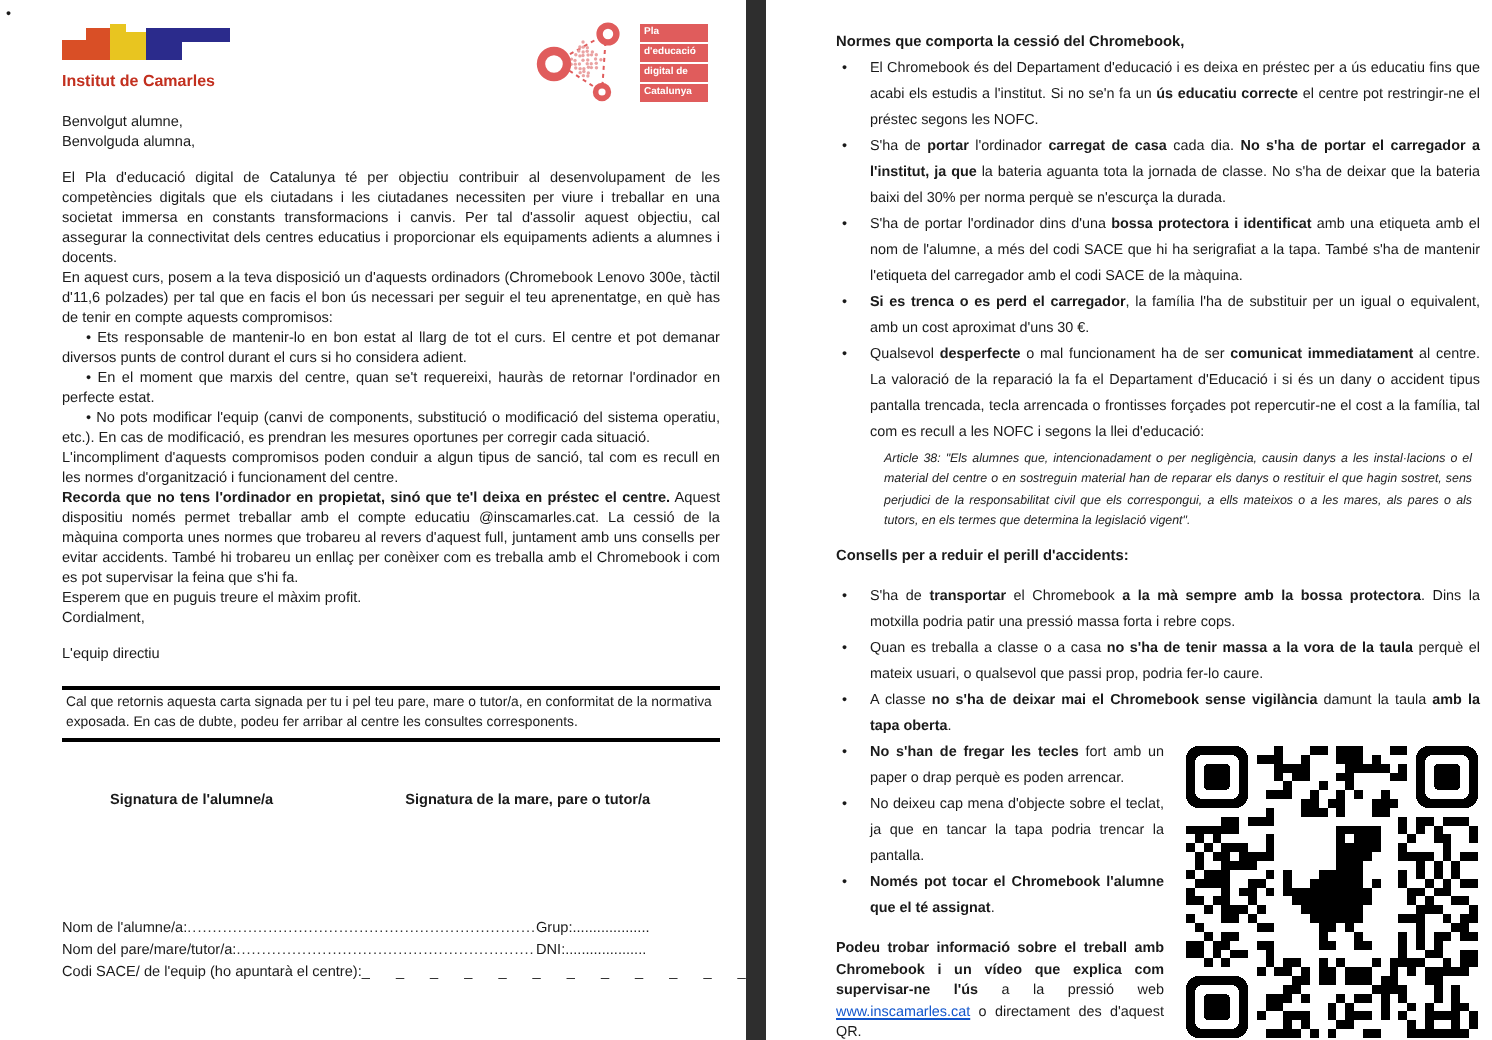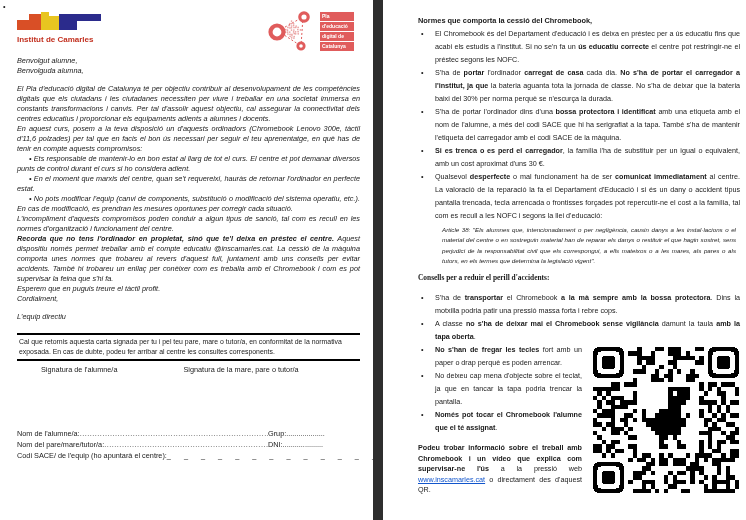--- a/index.html
+++ b/index.html
@@ -2,56 +2,56 @@
 <html><head>
 <meta charset="utf-8">
 <style>
   html,body{margin:0;padding:0;background:#ffffff;}
   .canvas{
     width:746px;height:520px;display:flex;overflow:hidden;
     font-family:"Liberation Sans",sans-serif;color:#1a1a1a;background:#fff;
     position:relative;
   }
   .page{background:#fff;box-sizing:border-box;}
-  .page-left{width:373px;padding:10px 13px 0 17px;}
+  .page-left{width:373px;padding:10px 13px 0 31px;}
   .page-sep{width:10px;background:#2e2e2e;flex:0 0 10px;}
   .page-right{width:407px;padding:14px 6px 0 35px;}
 
   
   .logo-row{display:flex;justify-content:space-between;align-items:flex-start;height:42px;margin-bottom:4px;}
   .logo-inst{width:96px;}
   .logo-inst .logo-title{display:block;font-size:8px;font-weight:bold;color:#c2301f;margin-top:-1px;letter-spacing:0;}
   .logo-pla{display:flex;align-items:flex-start;width:92px;}
   .pla-lines{display:flex;flex-direction:column;margin-left:2px;margin-top:2px;}
   .pla-lines span{background:#e05c5c;color:#fff;font-weight:bold;font-size:5px;line-height:7px;padding:1px 2px;margin-bottom:1px;white-space:nowrap;width:30px;}
 
-  .txt{font-size:7.3px;line-height:10px;text-align:justify;font-style:italic;}
+  .txt{font-size:7.3px;line-height:10px;text-align:justify;}
   .txt.nj{text-align:left;}
   .bullet-l{text-indent:12px;}
   .b{font-weight:bold;}
   .link{color:#1155cc;text-decoration:underline;cursor:pointer;}
 
   .salutation{margin-top:4px;}.mt8{margin-top:8px;}.mt10{}
   .notice-box{border-top:2px solid #000;border-bottom:2px solid #000;padding:2px 2px 3px 2px;margin-top:11px;font-size:6.9px;line-height:9.5px;text-align:left;}
-  .sig-row{display:flex;margin-top:4px;font-size:7.3px;}
+  .sig-row{display:flex;margin-top:24px;font-size:7.3px;font-weight:bold;}
   .sig-row .sig1{margin-left:24px;}
   .sig-row .sig2{margin-left:66px;}
   .form-block{margin-top:54px;font-size:7.3px;line-height:11px;}
   .form-row{display:flex;white-space:nowrap;}
   .form-row .dots{flex:1;overflow:hidden;letter-spacing:0.5px;color:#333;}
   .form-row .rcol{width:92px;flex:0 0 92px;overflow:hidden;}
   .sace-blanks{word-spacing:7px;letter-spacing:2px;}
 
   
   .rp-heading{font-size:7.4px;font-weight:bold;line-height:13px;}
   .rp-list{margin:0;padding:0;list-style:none;}
   .rp-list li{position:relative;padding-left:17px;font-size:7.2px;line-height:13px;text-align:justify;}
   .rp-list li::before{content:"\2022";position:absolute;left:3px;top:0;}
   .rp-quote{font-size:6.2px;line-height:10.3px;font-style:italic;margin:3px 4px 0 24px;text-align:justify;color:#222;}
-  .rp-heading2{font-size:7.4px;font-weight:bold;line-height:13px;margin-top:5px;margin-bottom:7px;font-family:Liberation Serif, serif;}
+  .rp-heading2{font-size:7.4px;font-weight:bold;line-height:13px;margin-top:5px;margin-bottom:7px;}
   .qr-box{float:right;width:148px;height:150px;margin:2px 0 2px 10px;display:flex;align-items:center;justify-content:center;}
   .rp-footer{font-size:7.2px;line-height:10.5px;text-align:justify;margin-top:9px;}
 </style>
 </head>
 <body>
 
 <div class="canvas">
 
   <div class="page page-left">
 
@@ -123,21 +123,21 @@
     <div class="txt nj">Benvolguda alumna,</div>
 
     <div class="txt mt8">El Pla d'educació digital de Catalunya té per objectiu contribuir al desenvolupament de les competències digitals que els ciutadans i les ciutadanes necessiten per viure i treballar en una societat immersa en constants transformacions i canvis. Per tal d'assolir aquest objectiu, cal assegurar la connectivitat dels centres educatius i proporcionar els equipaments adients a alumnes i docents.</div>
     <div class="txt">En aquest curs, posem a la teva disposició un d'aquests ordinadors (Chromebook Lenovo 300e, tàctil d'11,6 polzades)  per tal que en facis el bon ús necessari per seguir el teu aprenentatge, en què has de tenir en compte aquests compromisos:</div>
     <div class="txt bullet-l">• Ets responsable de mantenir-lo en bon estat al llarg de tot el curs. El centre et pot demanar diversos punts de control durant el curs si ho considera adient.</div>
     <div class="txt bullet-l">• En el moment que marxis del centre, quan se't requereixi, hauràs de retornar l'ordinador en perfecte estat.</div>
     <div class="txt bullet-l">• No pots modificar l'equip (canvi de components, substitució o modificació del sistema operatiu, etc.). En cas de modificació, es prendran les mesures oportunes per corregir cada situació.</div>
     <div class="txt">L'incompliment d'aquests compromisos poden conduir a algun tipus de sanció, tal com es recull en les normes d'organització i funcionament del centre.</div>
 
     <div class="txt mt10"><span class="b">Recorda que no tens l'ordinador en propietat, sinó que te'l deixa en préstec el centre.</span><span> Aquest dispositiu només permet treballar amb el compte educatiu @inscamarles.cat. La cessió de la màquina comporta unes normes que trobareu al revers d'aquest full, juntament amb uns consells per evitar accidents. També hi trobareu un enllaç per conèixer com es treballa amb el Chromebook i com es pot supervisar la feina que s'hi fa.</span></div>
-    <div class="txt mt10">Esperem que en puguis treure el tàctil profit.</div>
+    <div class="txt mt10">Esperem que en puguis treure el màxim profit.</div>
 
     <div class="txt nj mt10">Cordialment,</div>
     <div class="txt nj mt8">L'equip directiu</div>
 
     <div class="notice-box">Cal que retornis aquesta carta signada per tu i pel teu pare, mare o tutor/a, en conformitat de la normativa exposada. En cas de dubte, podeu fer arribar al centre les consultes corresponents.</div>
 
     <div class="sig-row">
       <span class="sig1">Signatura de l'alumne/a</span>
       <span class="sig2">Signatura de la mare, pare o tutor/a</span>
     </div>
@@ -173,20 +173,21 @@
       <li><span class="b">Si es trenca o es perd el carregador</span><span>, la família l'ha de substituir per un igual o equivalent, amb un cost aproximat d'uns 30 €.</span></li>
       <li><span>Qualsevol </span><span class="b">desperfecte</span><span> o mal funcionament ha de ser </span><span class="b">comunicat immediatament</span><span> al centre. La valoració de la reparació la fa el Departament d'Educació i si és un dany o accident tipus pantalla trencada, tecla arrencada o frontisses forçades pot repercutir-ne el cost a la família, tal com es recull a les NOFC i segons la llei d'educació:</span></li>
     </ul>
 
     <div class="rp-quote">Article 38: "Els alumnes que, intencionadament o per negligència, causin danys a les instal·lacions o el material del centre o en sostreguin material han de reparar els danys o restituir el que hagin sostret, sens perjudici de la responsabilitat civil que els correspongui, a ells mateixos o a les mares, als pares o als tutors, en els termes que determina la legislació vigent".</div>
 
     <div class="rp-heading2">Consells per a reduir el perill d'accidents:</div>
 
     <ul class="rp-list">
       <li><span>S'ha de </span><span class="b">transportar</span><span> el Chromebook </span><span class="b">a la mà sempre amb la bossa protectora</span><span>. Dins la motxilla podria patir una pressió massa forta i rebre cops.</span></li>
+      <li><span>Quan es treballa a classe o a casa </span><span class="b">no s'ha de tenir massa a la vora de la taula</span><span> perquè el mateix usuari, o qualsevol que passi prop, podria fer-lo caure.</span></li>
       <li><span>A classe </span><span class="b">no s'ha de deixar mai el Chromebook sense vigilància</span><span> damunt la taula </span><span class="b">amb la tapa oberta</span><span>.</span></li>
       <li style="list-style:none;display:contents;">
         <div class="qr-box">
           <svg id="qr-svg" width="146" height="146" viewBox="0 0 33 33" shape-rendering="crispEdges">
               <rect x="0" y="0" width="33" height="33" fill="#fff"></rect>
               <rect x="10" y="0" width="1" height="1" fill="#000"></rect>
               <rect x="14" y="0" width="1" height="1" fill="#000"></rect>
               <rect x="15" y="0" width="1" height="1" fill="#000"></rect>
               <rect x="17" y="0" width="1" height="1" fill="#000"></rect>
               <rect x="18" y="0" width="1" height="1" fill="#000"></rect>

